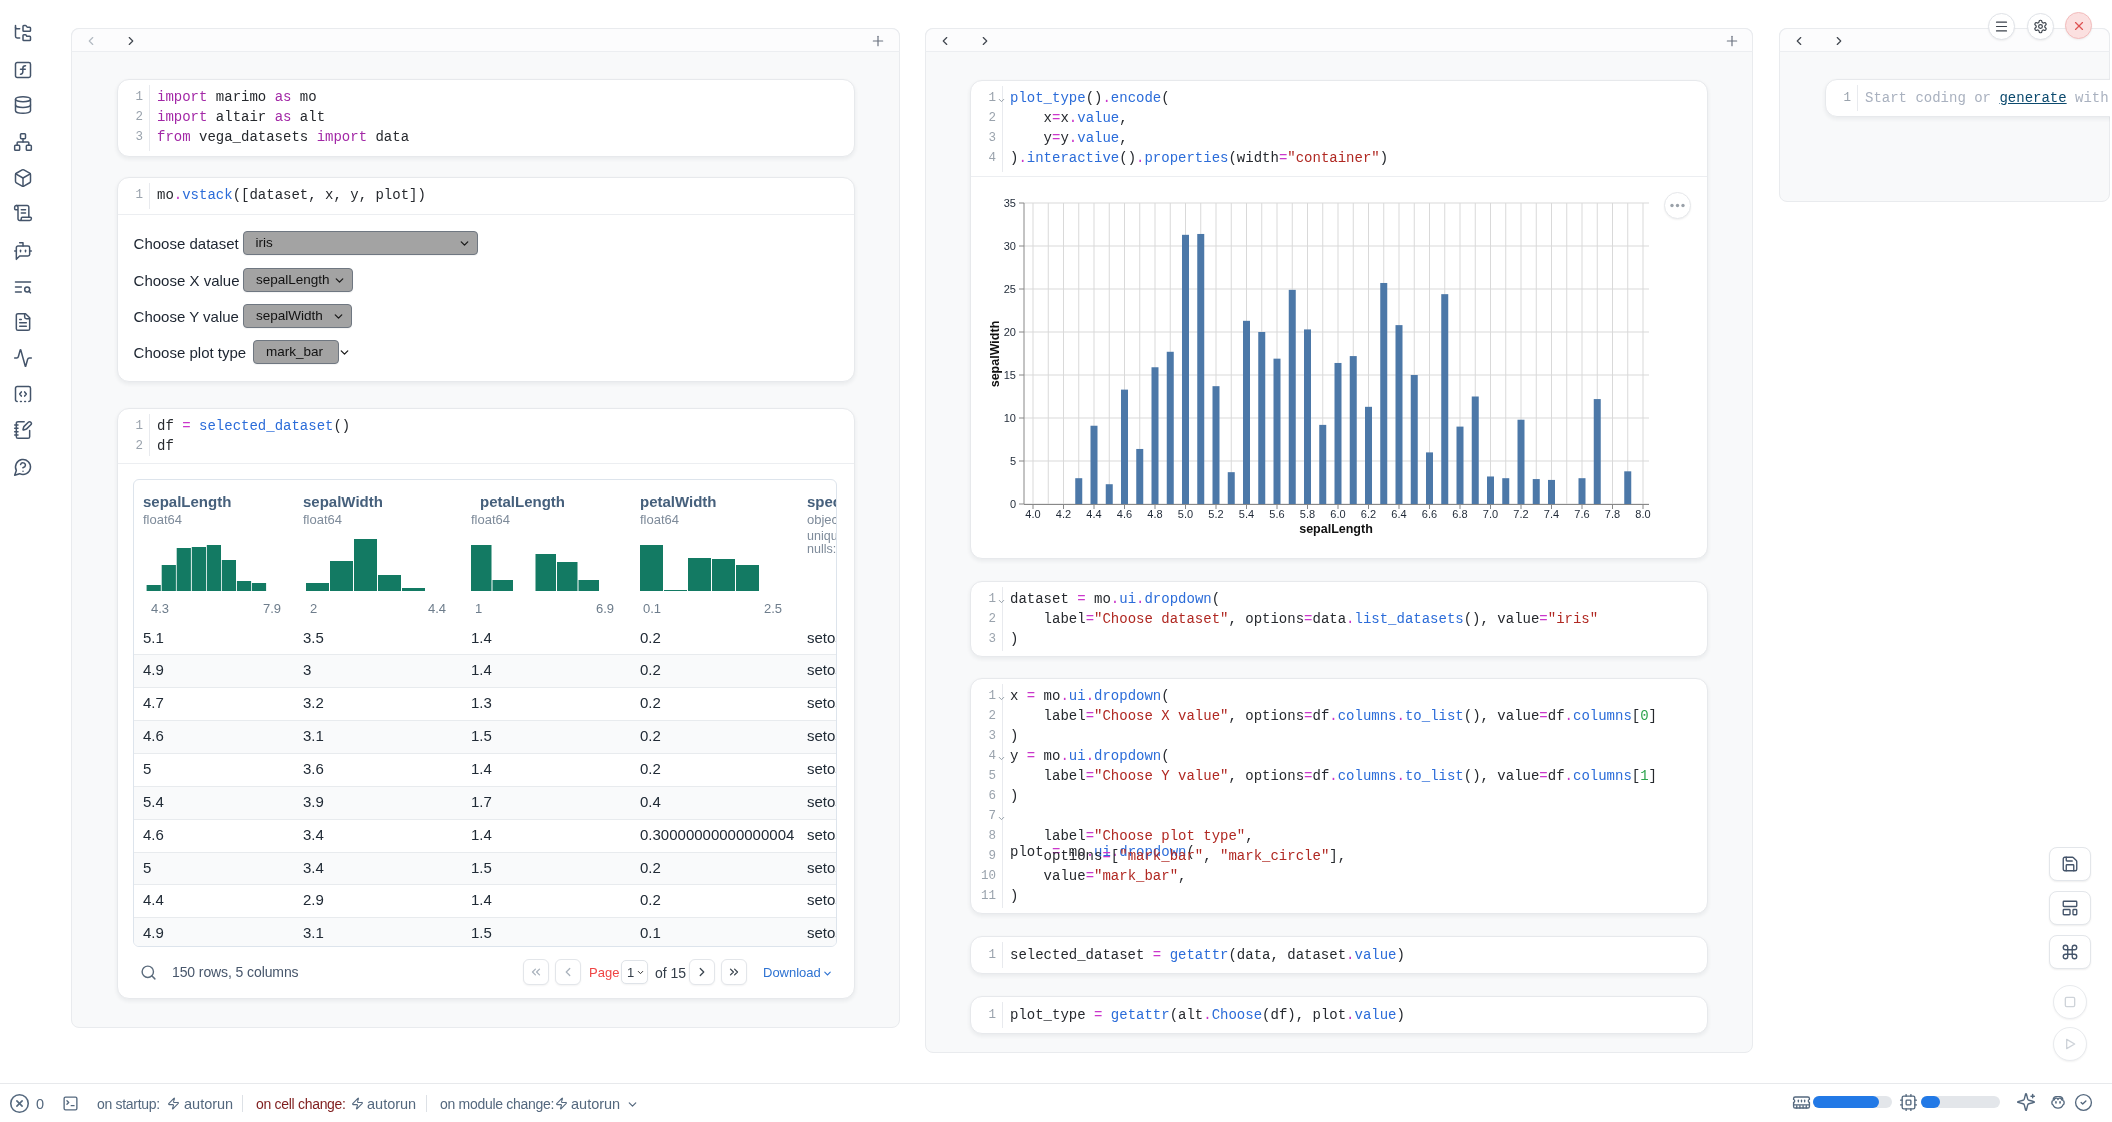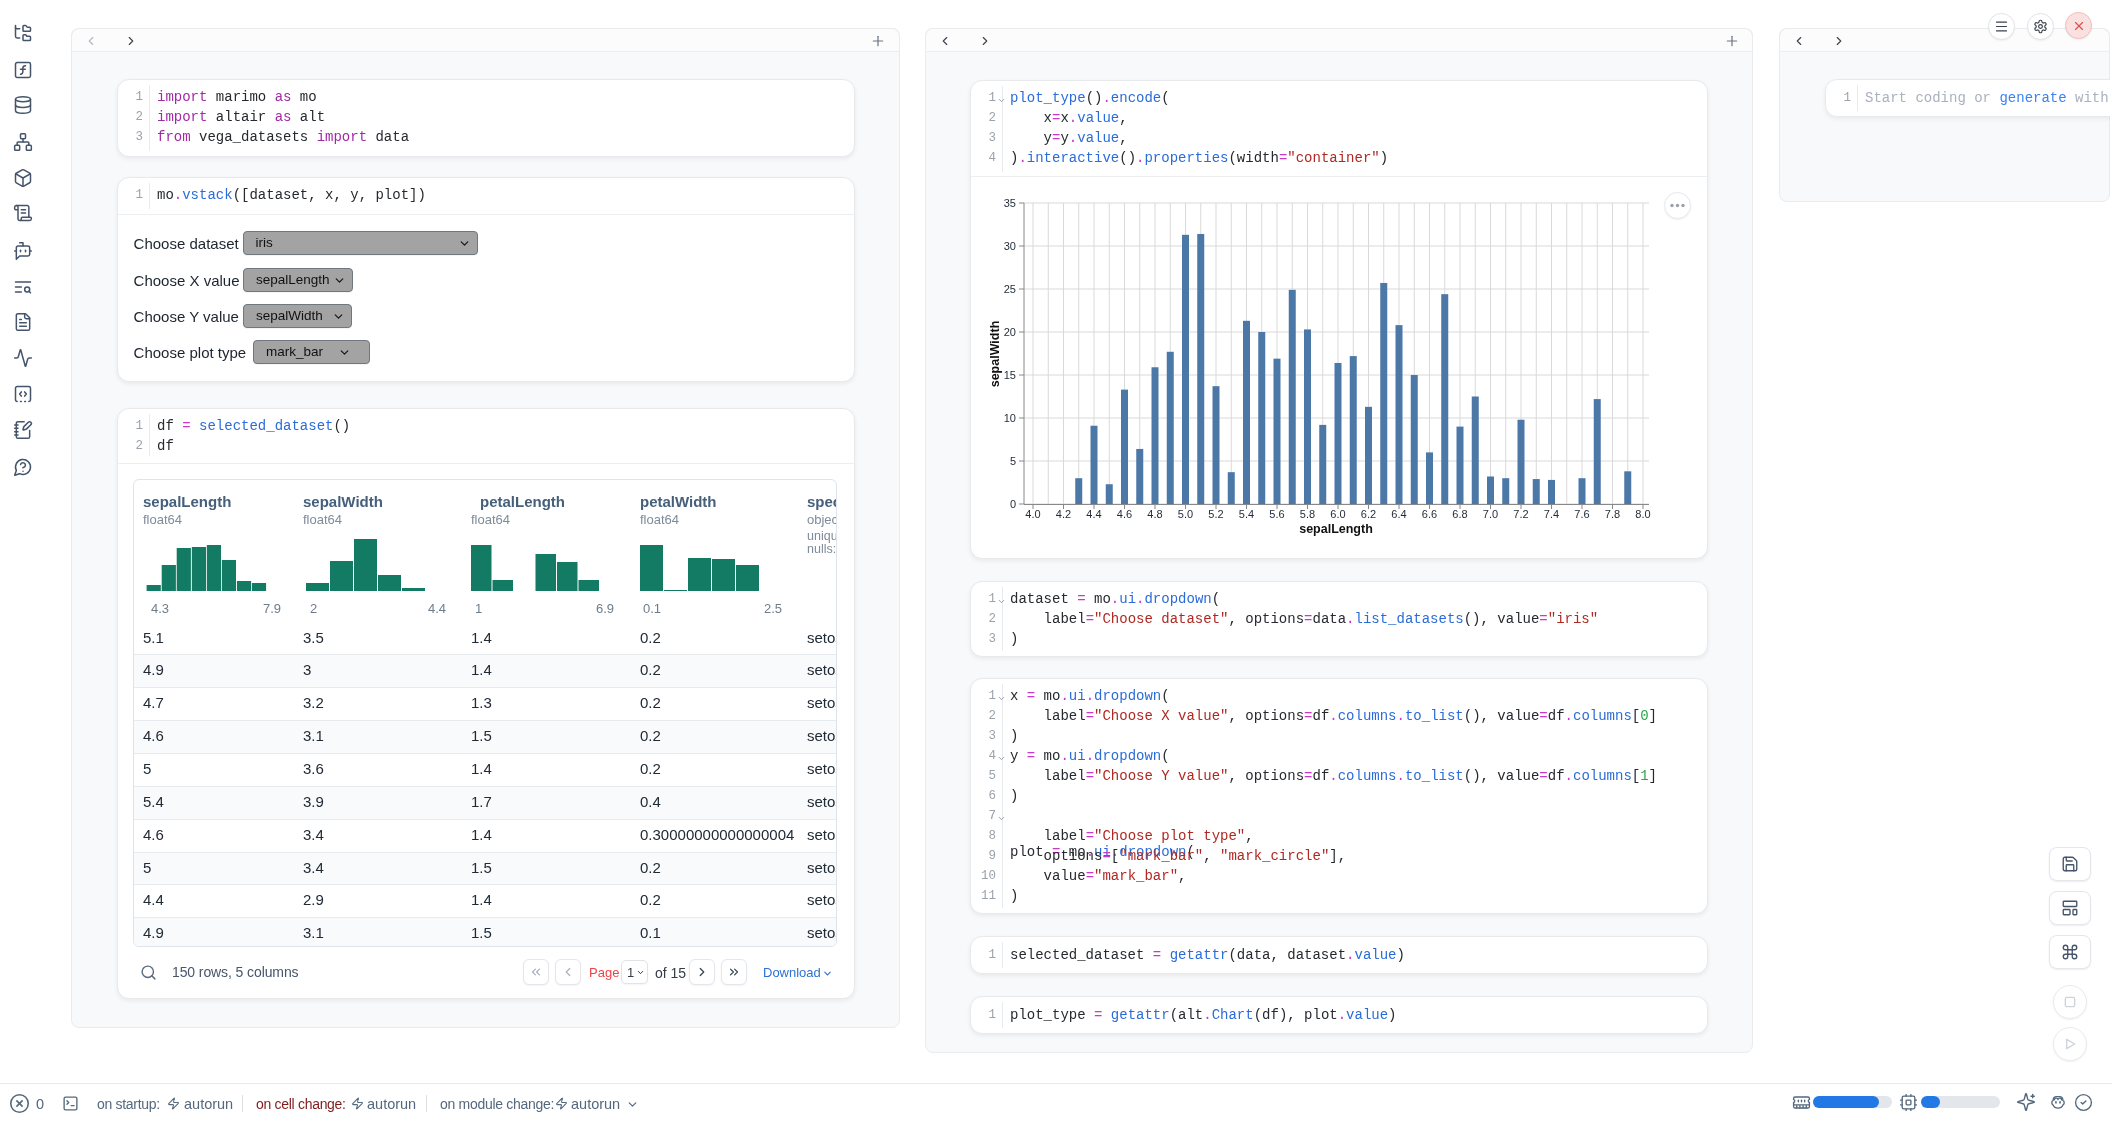--- a/index.html
+++ b/index.html
@@ -186,21 +186,21 @@
     <path d="m6 9 6 6 6-6"></path>
   </svg>
 <div class="lbl" style="left:133.6px;top:308px">Choose Y value</div>
 <div class="sel" style="left:243px;top:304px;width:109px">
     <span>sepalWidth</span>
   </div>
 <svg class="abs" style="left:332px;top:310px" width="13" height="13" viewBox="0 0 24 24" fill="none" stroke="#1a1a1a" stroke-width="2.4" stroke-linecap="round" stroke-linejoin="round">
     <path d="m6 9 6 6 6-6"></path>
   </svg>
 <div class="lbl" style="left:133.6px;top:344px">Choose plot type</div>
-<div class="sel" style="left:253px;top:340px;width:117px">
+<div class="sel" style="left:253px;top:340px;width:86px">
     <span>mark_bar</span>
   </div>
 <svg class="abs" style="left:338px;top:346px" width="13" height="13" viewBox="0 0 24 24" fill="none" stroke="#1a1a1a" stroke-width="2.4" stroke-linecap="round" stroke-linejoin="round">
     <path d="m6 9 6 6 6-6"></path>
   </svg>
 <div class="cell" style="left:117px;top:408px;width:738px;height:591px"></div>
 <div class="gut" style="left:149px;top:414px;height:42px"></div>
 <div class="ln" style="left:117px;top:419px;width:26px;text-align:right;position:absolute">1</div>
 <div class="cl" style="left:157px;top:416px">df <span class="o">=</span> <span class="f">selected_dataset</span>()</div>
 <div class="ln" style="left:117px;top:439px;width:26px;text-align:right;position:absolute">2</div>
@@ -485,26 +485,26 @@
 <div class="cl" style="left:1010px;top:866px">    value<span class="o">=</span><span class="s">"mark_bar"</span>,</div>
 <div class="ln" style="left:970px;top:889px;width:26px;text-align:right;position:absolute">11</div>
 <div class="cl" style="left:1010px;top:886px">)</div>
 <div class="cell" style="left:970px;top:936px;width:738px;height:38px"></div>
 <div class="gut" style="left:1002px;top:942px;height:26px"></div>
 <div class="ln" style="left:970px;top:948px;width:26px;text-align:right;position:absolute">1</div>
 <div class="cl" style="left:1010px;top:945px">selected_dataset <span class="o">=</span> <span class="f">getattr</span>(data, dataset<span class="o">.</span><span class="f">value</span>)</div>
 <div class="cell" style="left:970px;top:996px;width:738px;height:38px"></div>
 <div class="gut" style="left:1002px;top:1002px;height:26px"></div>
 <div class="ln" style="left:970px;top:1008px;width:26px;text-align:right;position:absolute">1</div>
-<div class="cl" style="left:1010px;top:1005px">plot_type <span class="o">=</span> <span class="f">getattr</span>(alt<span class="o">.</span><span class="f">Chart</span>(df), plot<span class="o">.</span><span class="f">value</span>)</div>
+<div class="cl" style="left:1010px;top:1005px">plot_type <span class="o">=</span> <span class="f">getattr</span>(alt<span class="o">.</span><span class="f">Choose</span>(df), plot<span class="o">.</span><span class="f">value</span>)</div>
 <div class="abs" style="left:1779px;top:28px;width:331px;height:174px;overflow:hidden;border-radius:8px">
     <div class="cell" style="left:46px;top:51px;width:460px;height:38px"></div>
     <div class="gut" style="left:78px;top:57px;height:26px"></div>
     <div class="ln" style="left:46px;top:63px;width:26px;text-align:right;position:absolute">1</div>
-    <div class="cl" style="left:86px;top:60px;color:#a9b1bf">Start coding or <span style="color:#3b82f6;">generate</span> with AI</div>
+    <div class="cl" style="left:86px;top:60px;color:#a9b1bf">Start coding or <span style="color:#0c4a6e;text-decoration:underline">generate</span> with AI</div>
   </div>
 <div class="abs" style="left:0;top:1083px;width:2112px;height:39px;background:#fff;border-top:1px solid #e7e9ec"></div>
 <svg class="abs" style="left:9px;top:1093px" width="21" height="21" viewBox="0 0 24 24" fill="none" stroke="#54687e" stroke-width="1.8" stroke-linecap="round" stroke-linejoin="round">
     <circle cx="12" cy="12" r="10"></circle>
     <path d="m15 9-6 6"></path>
     <path d="m9 9 6 6"></path>
   </svg>
 <div class="abs" style="left:36px;top:1096px;font-size:14.5px;color:#54687e">0</div>
 <svg class="abs" style="left:62px;top:1095px" width="17" height="17" viewBox="0 0 24 24" fill="none" stroke="#54687e" stroke-width="1.9" stroke-linecap="round" stroke-linejoin="round">
     <rect width="18" height="18" x="3" y="3" rx="2"></rect>

